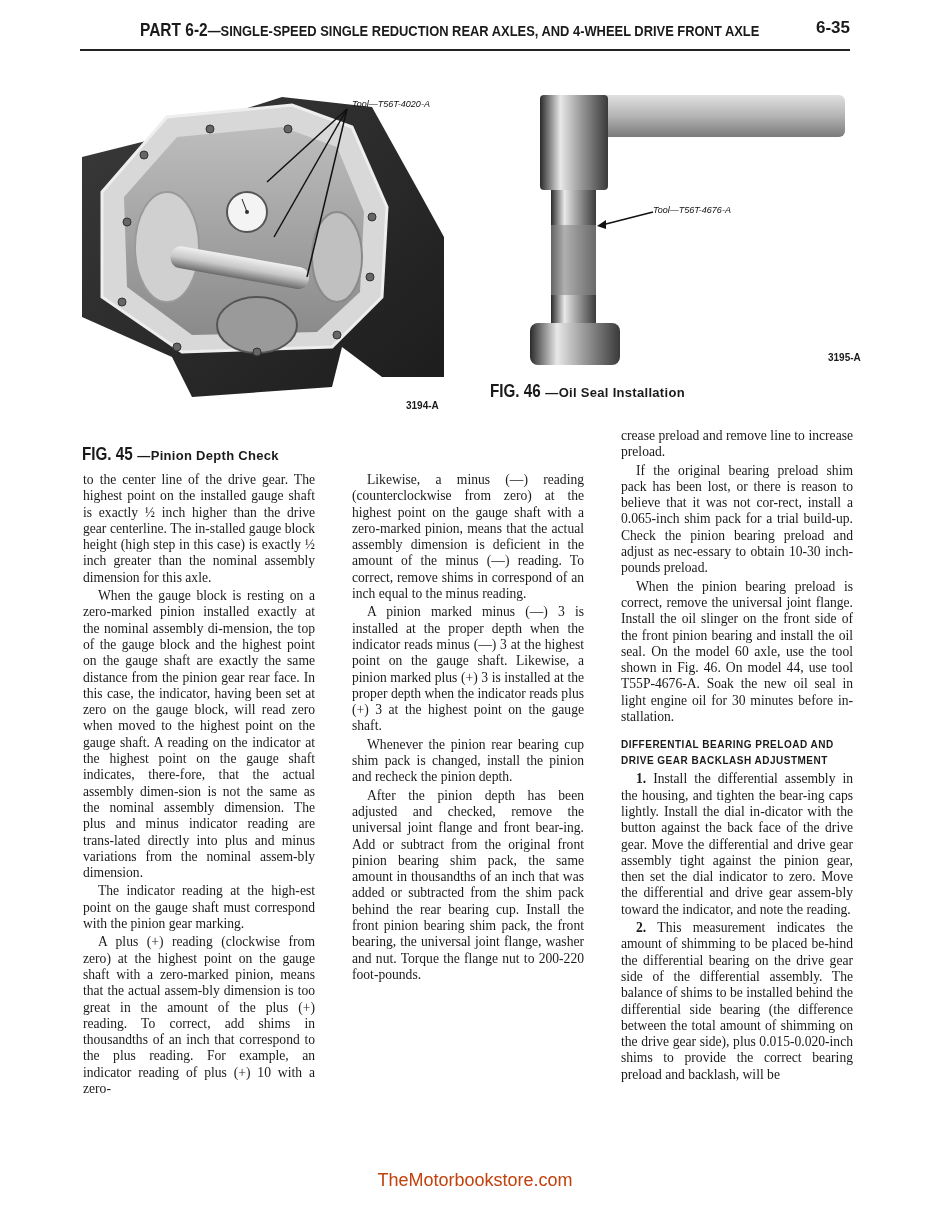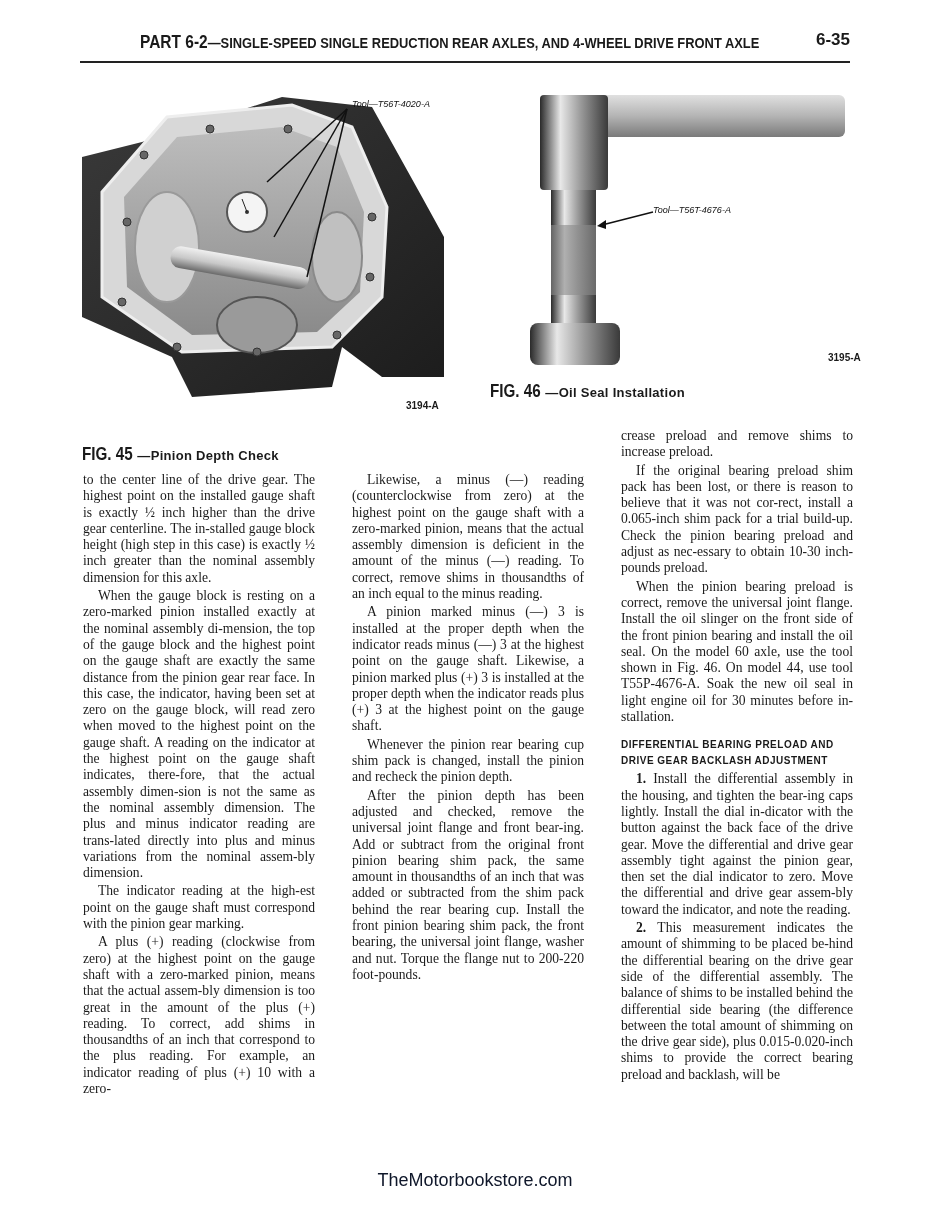--- a/index.html
+++ b/index.html
@@ -1,17 +1,17 @@
 <!DOCTYPE html>
 <html><head>
 <meta charset="utf-8">
 <style>
   html, body { margin: 0; padding: 0; background: #ffffff; }
   body { width: 950px; height: 1229px; position: relative; overflow: hidden; color: #1a1a1a; }
-  .header { position: absolute; left: 80px; top: 26px; width: 770px; height: 36px; text-align: right; }
+  .header { position: absolute; left: 80px; top: 14px; width: 770px; height: 36px; text-align: right; }
   .header-title { position: absolute; left: 60px; top: 6px; font-family: "Liberation Sans", sans-serif; font-size: 15px; font-weight: bold; letter-spacing: 0px; white-space: nowrap; transform: scaleX(0.86); transform-origin: left top; }
   .header-title .part { font-size: 18px; font-weight: 900; }
   .header-page { position: absolute; right: 0px; top: 4px; font-family: "Liberation Sans", sans-serif; font-size: 17px; font-weight: bold; white-space: nowrap; }
   .header-rule { position: absolute; left: 0; top: 35px; width: 770px; height: 2px; background: #222; }
 
   .fig { position: absolute; }
   .fig45-photo { left: 82px; top: 97px; width: 362px; height: 312px; }
   .fig46-photo { left: 505px; top: 95px; width: 340px; height: 270px; }
   .tool-label { position: absolute; font-family: "Liberation Sans", sans-serif; font-style: italic; font-size: 9px; white-space: nowrap; color: #111; }
   .fig-number { position: absolute; font-family: "Liberation Sans", sans-serif; font-size: 10px; font-weight: bold; white-space: nowrap; }
@@ -21,21 +21,21 @@
 
   .col { position: absolute; font-family: "Liberation Serif", serif; font-size: 13.6px; line-height: 16.3px; text-align: justify; }
   .col p { margin: 0 0 2px 0; text-indent: 15px; hyphens: manual; }
   .col p.noindent { text-indent: 0; }
   .col1 { left: 83px; top: 472px; width: 232px; }
   .col2 { left: 352px; top: 472px; width: 232px; }
   .col3 { left: 621px; top: 428px; width: 232px; }
   .section-heading { font-family: "Liberation Sans", sans-serif; font-weight: bold; font-size: 10px; letter-spacing: 0.5px; line-height: 16px; margin: 12px 0 2px 0; text-align: left; }
   .step-num { font-weight: bold; }
 
-  .footer { position: absolute; left: 0; width: 950px; top: 1170px; text-align: center; font-family: "Liberation Sans", sans-serif; font-size: 18px; color: #0f172a; }
+  .footer { position: absolute; left: 0; width: 950px; top: 1170px; text-align: center; font-family: "Liberation Sans", sans-serif; font-size: 18px; color: #c2410c; }
 </style>
 </head>
 <body>
 
 <div class="header">
   <div class="header-title">
     <span class="part">PART 6-2</span><span>—SINGLE-SPEED SINGLE REDUCTION REAR AXLES, AND 4-WHEEL DRIVE FRONT AXLE</span>
   </div>
   <div class="header-page">6-35</div>
   <div class="header-rule"></div>
@@ -126,28 +126,28 @@
 </div>
 
 <div class="col col1">
   <p class="noindent">to the center line of the drive gear. The highest point on the installed gauge shaft is exactly ½ inch higher than the drive gear centerline. The in-stalled gauge block height (high step in this case) is exactly ½ inch greater than the nominal assembly dimension for this axle.</p>
   <p>When the gauge block is resting on a zero-marked pinion installed exactly at the nominal assembly di-mension, the top of the gauge block and the highest point on the gauge shaft are exactly the same distance from the pinion gear rear face. In this case, the indicator, having been set at zero on the gauge block, will read zero when moved to the highest point on the gauge shaft. A reading on the indicator at the highest point on the gauge shaft indicates, there-fore, that the actual assembly dimen-sion is not the same as the nominal assembly dimension. The plus and minus indicator reading are trans-lated directly into plus and minus variations from the nominal assem-bly dimension.</p>
   <p>The indicator reading at the high-est point on the gauge shaft must correspond with the pinion gear marking.</p>
   <p>A plus (+) reading (clockwise from zero) at the highest point on the gauge shaft with a zero-marked pinion, means that the actual assem-bly dimension is too great in the amount of the plus (+) reading. To correct, add shims in thousandths of an inch that correspond to the plus reading. For example, an indicator reading of plus (+) 10 with a zero-</p>
 </div>
 
 <div class="col col2">
-  <p>Likewise, a minus (—) reading (counterclockwise from zero) at the highest point on the gauge shaft with a zero-marked pinion, means that the actual assembly dimension is deficient in the amount of the minus (—) reading. To correct, remove shims in thousandths of an inch equal to the minus reading.</p>
+  <p>Likewise, a minus (—) reading (counterclockwise from zero) at the highest point on the gauge shaft with a zero-marked pinion, means that the actual assembly dimension is deficient in the amount of the minus (—) reading. To correct, remove shims in correspond of an inch equal to the minus reading.</p>
   <p>A pinion marked minus (—) 3 is installed at the proper depth when the indicator reads minus (—) 3 at the highest point on the gauge shaft. Likewise, a pinion marked plus (+) 3 is installed at the proper depth when the indicator reads plus (+) 3 at the highest point on the gauge shaft.</p>
   <p>Whenever the pinion rear bearing cup shim pack is changed, install the pinion and recheck the pinion depth.</p>
   <p>After the pinion depth has been adjusted and checked, remove the universal joint flange and front bear-ing. Add or subtract from the original front pinion bearing shim pack, the same amount in thousandths of an inch that was added or subtracted from the shim pack behind the rear bearing cup. Install the front pinion bearing shim pack, the front bearing, the universal joint flange, washer and nut. Torque the flange nut to 200-220 foot-pounds.</p>
 </div>
 
 <div class="col col3">
-  <p class="noindent">crease preload and remove shims to increase preload.</p>
+  <p class="noindent">crease preload and remove line to increase preload.</p>
   <p>If the original bearing preload shim pack has been lost, or there is reason to believe that it was not cor-rect, install a 0.065-inch shim pack for a trial build-up. Check the pinion bearing preload and adjust as nec-essary to obtain 10-30 inch-pounds preload.</p>
   <p>When the pinion bearing preload is correct, remove the universal joint flange. Install the oil slinger on the front side of the front pinion bearing and install the oil seal. On the model 60 axle, use the tool shown in Fig. 46. On model 44, use tool T55P-4676-A. Soak the new oil seal in light engine oil for 30 minutes before in-stallation.</p>
   <div class="section-heading">DIFFERENTIAL BEARING PRELOAD AND DRIVE GEAR BACKLASH ADJUSTMENT</div>
   <p><span class="step-num">1.</span><span> Install the differential assembly in the housing, and tighten the bear-ing caps lightly. Install the dial in-dicator with the button against the back face of the drive gear. Move the differential and drive gear assembly tight against the pinion gear, then set the dial indicator to zero. Move the differential and drive gear assem-bly toward the indicator, and note the reading.</span></p>
   <p><span class="step-num">2.</span><span> This measurement indicates the amount of shimming to be placed be-hind the differential bearing on the drive gear side of the differential assembly. The balance of shims to be installed behind the differential side bearing (the difference between the total amount of shimming on the drive gear side), plus 0.015-0.020-inch shims to provide the correct bearing preload and backlash, will be</span></p>
 </div>
 
 <div class="footer">TheMotorbookstore.com</div>
 
 </body></html>

